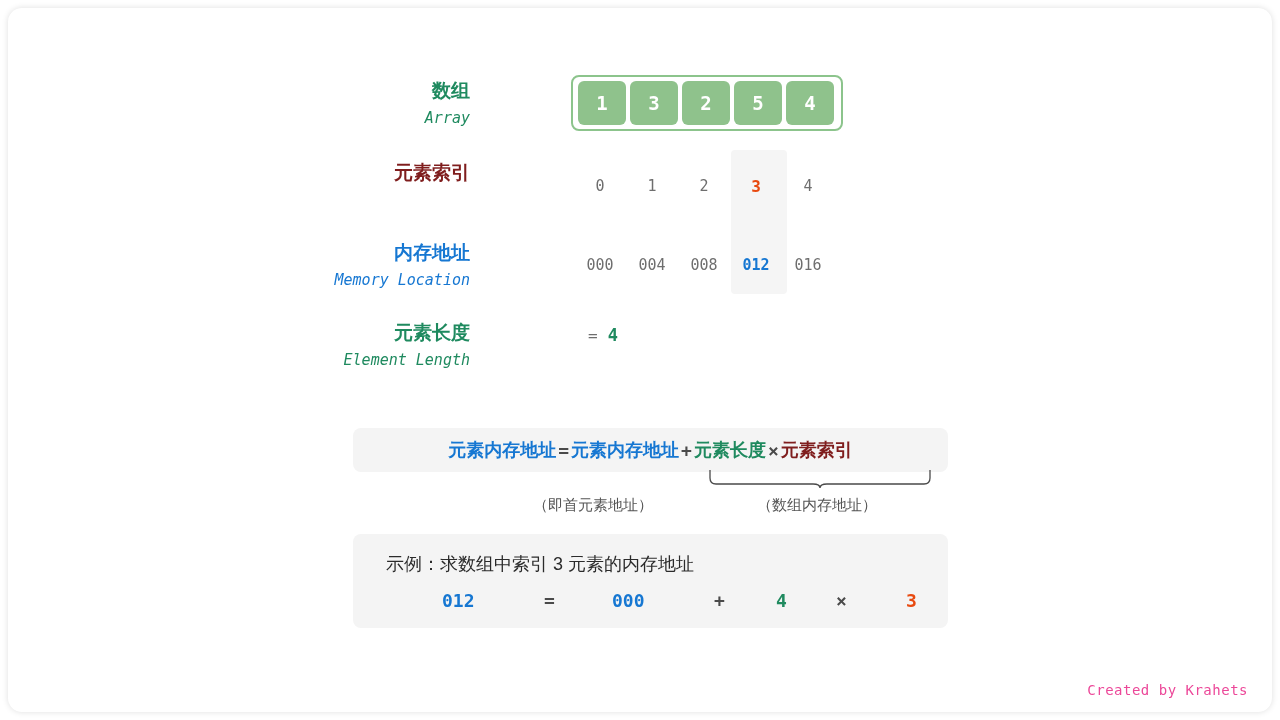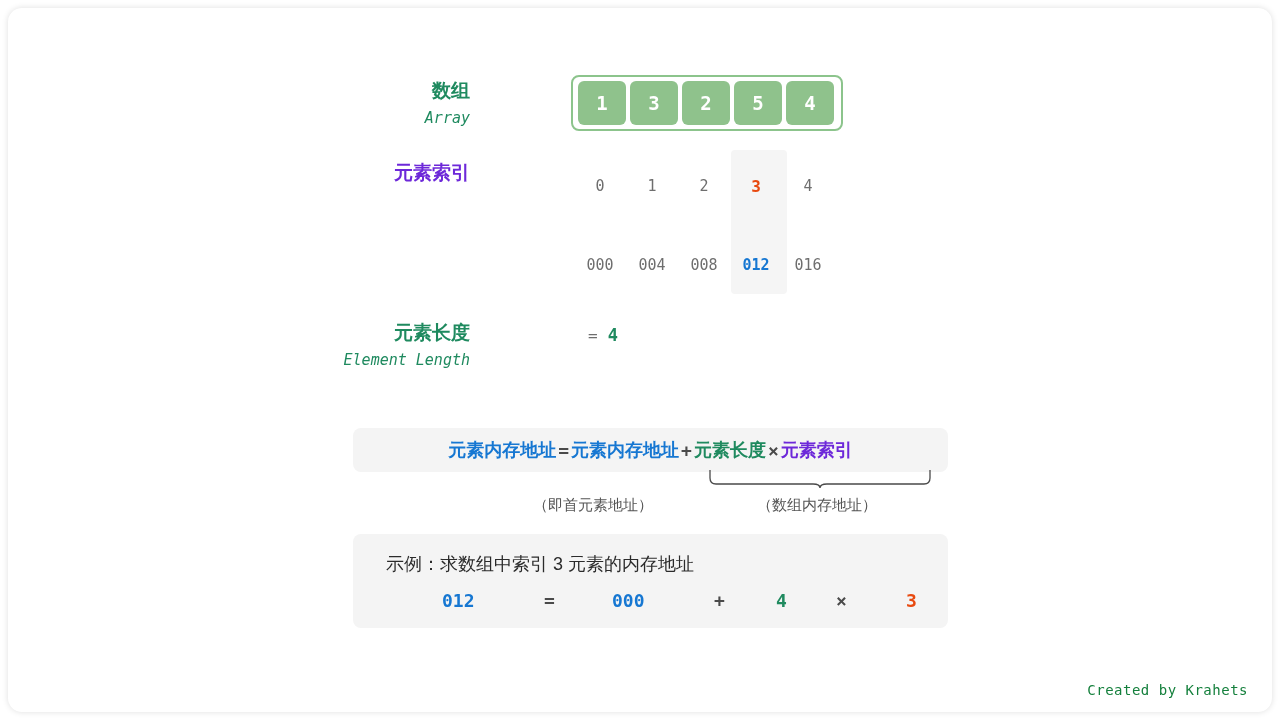--- a/index.html
+++ b/index.html
@@ -36,21 +36,21 @@
     white-space: nowrap;
   }
   .label-en {
     font-family: "DejaVu Sans Mono", monospace;
     font-size: 15px;
     text-align: right;
     white-space: nowrap;
     font-style: italic;
   }
   .green-d { color: #1f8a5f; }
-  .orange { color: #6d28d9; }
+  .orange { color: #7f1d1d; }
   .blue { color: #1677d2; }
 
   
   .rowlabel {
     position: absolute;
     width: 300px;
     text-align: right;
   }
   .rowlabel .label-cn { margin: 0; }
   .rowlabel .label-en { margin: 5px 0 0 0; }
@@ -203,41 +203,45 @@
   #ex-op3 { left: 450px; color: #4a4a4a; }
   #ex-v4 { left: 520px; color: #e8490f; }
 
   
   #credit {
     position: absolute;
     right: 32px;
     bottom: 22px;
     font-family: "DejaVu Sans Mono", monospace;
     font-size: 14px;
-    color: #15803d;
+    color: #ec4899;
     letter-spacing: 0.5px;
   }
 </style>
 </head>
 <body>
 
 <div id="canvas">
   <div class="card"></div>
 
   <div id="highlight-band"></div>
 
   <div class="rowlabel" style="left:170px; top:78px;">
     <div class="label-cn green-d">数组</div>
     <div class="label-en green-d">Array</div>
   </div>
 
   <div class="rowlabel" style="left:170px; top:160px;">
     <div class="label-cn orange">元素索引</div>
   </div>
 
+  <div class="rowlabel" style="left:170px; top:240px;">
+    <div class="label-cn blue">内存地址</div>
+    <div class="label-en blue">Memory Location</div>
+  </div>
 
   <div class="rowlabel" style="left:170px; top:320px;">
     <div class="label-cn green-d">元素长度</div>
     <div class="label-en green-d">Element Length</div>
   </div>
 
   <div id="array-wrap">
     <div class="cell">1</div>
     <div class="cell">3</div>
     <div class="cell">2</div>

